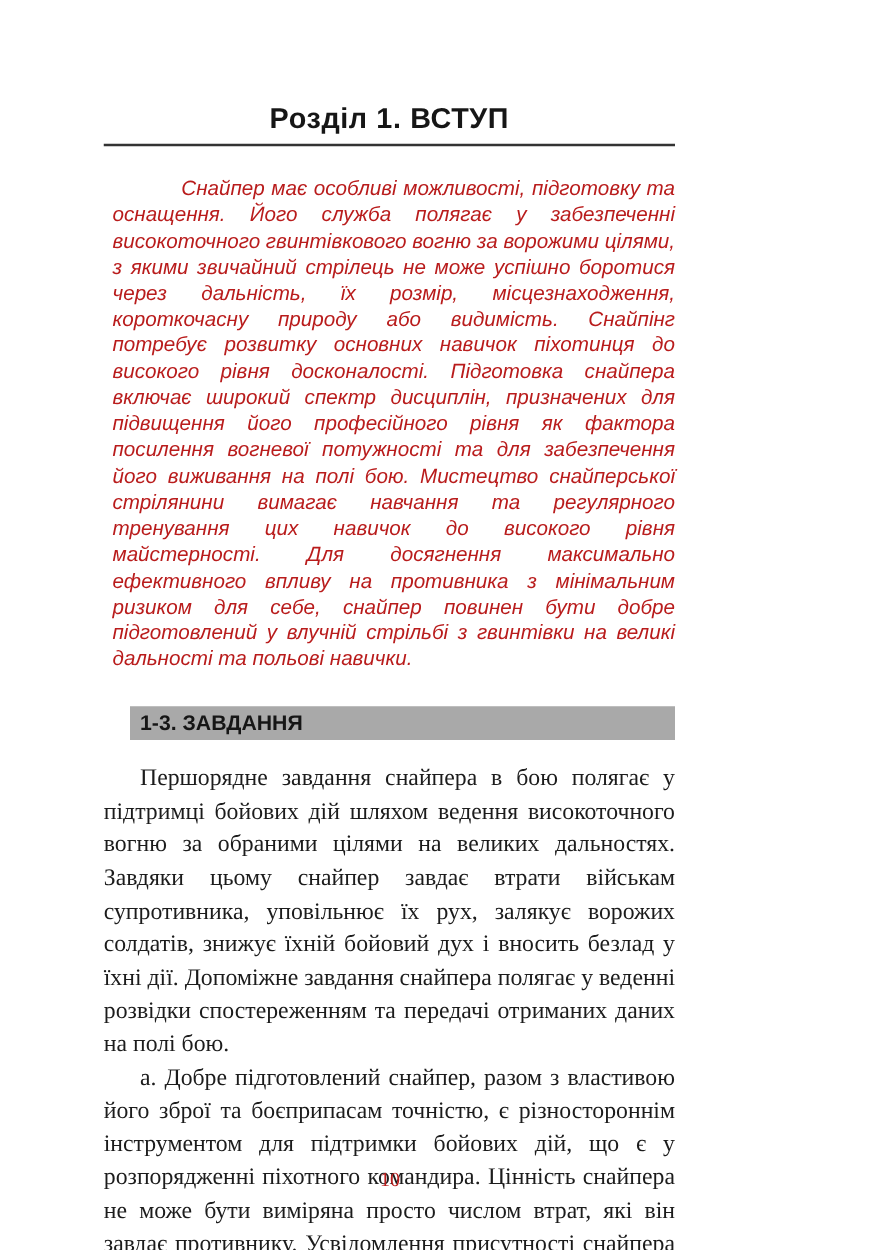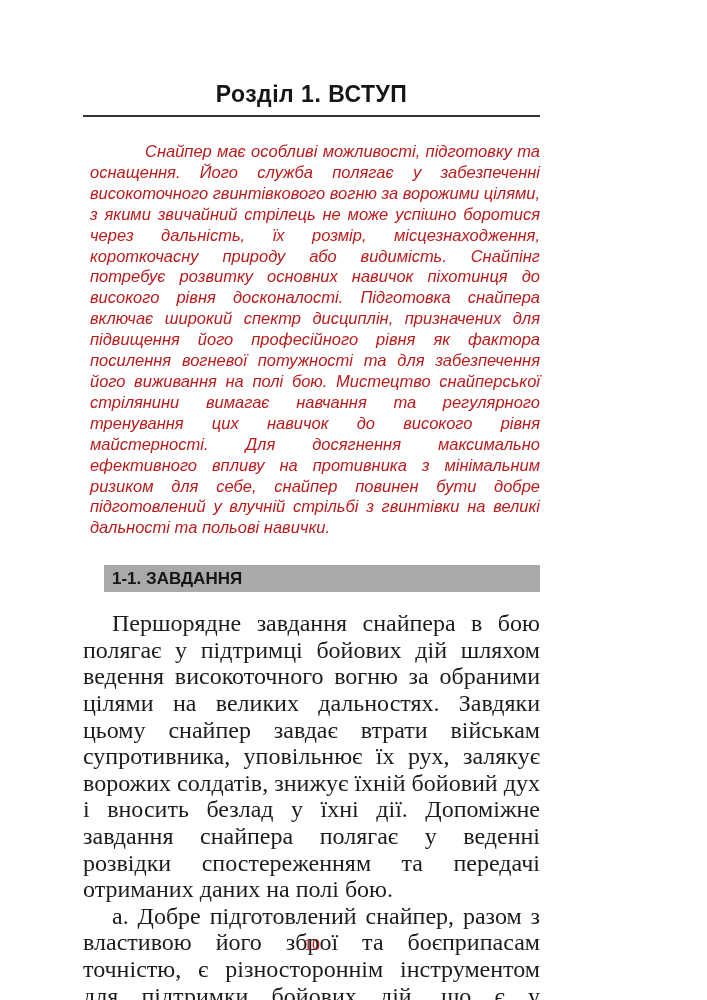--- a/index.html
+++ b/index.html
@@ -53,21 +53,21 @@
     font-family: "Liberation Sans", sans-serif;
     font-weight: bold;
     font-size: 17px;
     color: #161616;
   }
   .body-para {
     margin: 0;
     text-align: justify;
     text-indent: 29px;
     font-family: "Liberation Serif", serif;
-    font-size: 24px;
+    font-size: 19px;
     line-height: 26.6px;
     color: #1c1c1c;
   }
   .body-para.first {
     margin-top: 18px;
   }
   .page-number {
     position: absolute;
     left: 2px;
     right: 0;
@@ -79,18 +79,18 @@
   }
 </style>
 </head>
 <body>
 
 <div class="page">
   <div class="content">
     <h1 class="chapter-title">Розділ 1. ВСТУП</h1>
     <hr class="title-rule">
     <p class="epigraph">Снайпер має особливі можливості, підготовку та оснащення. Його служба полягає у забезпеченні високоточного гвинтівкового вогню за ворожими цілями, з якими звичайний стрілець не може успішно боротися через дальність, їх розмір, місцезнаходження, короткочасну природу або видимість. Снайпінг потребує розвитку основних навичок піхотинця до високого рівня досконалості. Підготовка снайпера включає широкий спектр дисциплін, призначених для підвищення його професійного рівня як фактора посилення вогневої потужності та для забезпечення його виживання на полі бою. Мистецтво снайперської стрілянини вимагає навчання та регулярного тренування цих навичок до високого рівня майстерності. Для досягнення максимально ефективного впливу на противника з мінімальним ризиком для себе, снайпер повинен бути добре підготовлений у влучній стрільбі з гвинтівки на великі дальності та польові навички.</p>
-    <div class="section-heading">1-1. ЗАВДАННЯ</div>
+    <div class="section-heading">1-3. ЗАВДАННЯ</div>
     <p class="body-para first">Першорядне завдання снайпера в бою полягає у підтримці бойових дій шляхом ведення високоточного вогню за обраними цілями на великих дальностях. Завдяки цьому снайпер завдає втрати військам супротивника, уповільнює їх рух, залякує ворожих солдатів, знижує їхній бойовий дух і вносить безлад у їхні дії. Допоміжне завдання снайпера полягає у веденні розвідки спостереженням та передачі отриманих даних на полі бою.</p>
     <p class="body-para">а. Добре підготовлений снайпер, разом з властивою його зброї та боєприпасам точністю, є різностороннім інструментом для підтримки бойових дій, що є у розпорядженні піхотного командира. Цінність снайпера не може бути виміряна просто числом втрат, які він завдає противнику. Усвідомлення присутності снайпера вселяє страх солдатам противника і впливає на їх рішення та дії. Снайпер посилює вогневу міць підрозділу, збільшує кількість різних способів знищення та занепокоєння супротивника. Незалежно від того, чи є снайпер штатним або приданим, він завжди забезпечуватиме цей підрозділ додатковим вогнем. Роль снайпера є унікальною в тому сенсі, що це єдиний спосіб, яким підрозділ може вразити точкові цілі на відстанях, що перевищують ефективну</p>
   </div>
   <div class="page-number">10</div>
 </div>
 
 </body></html>

